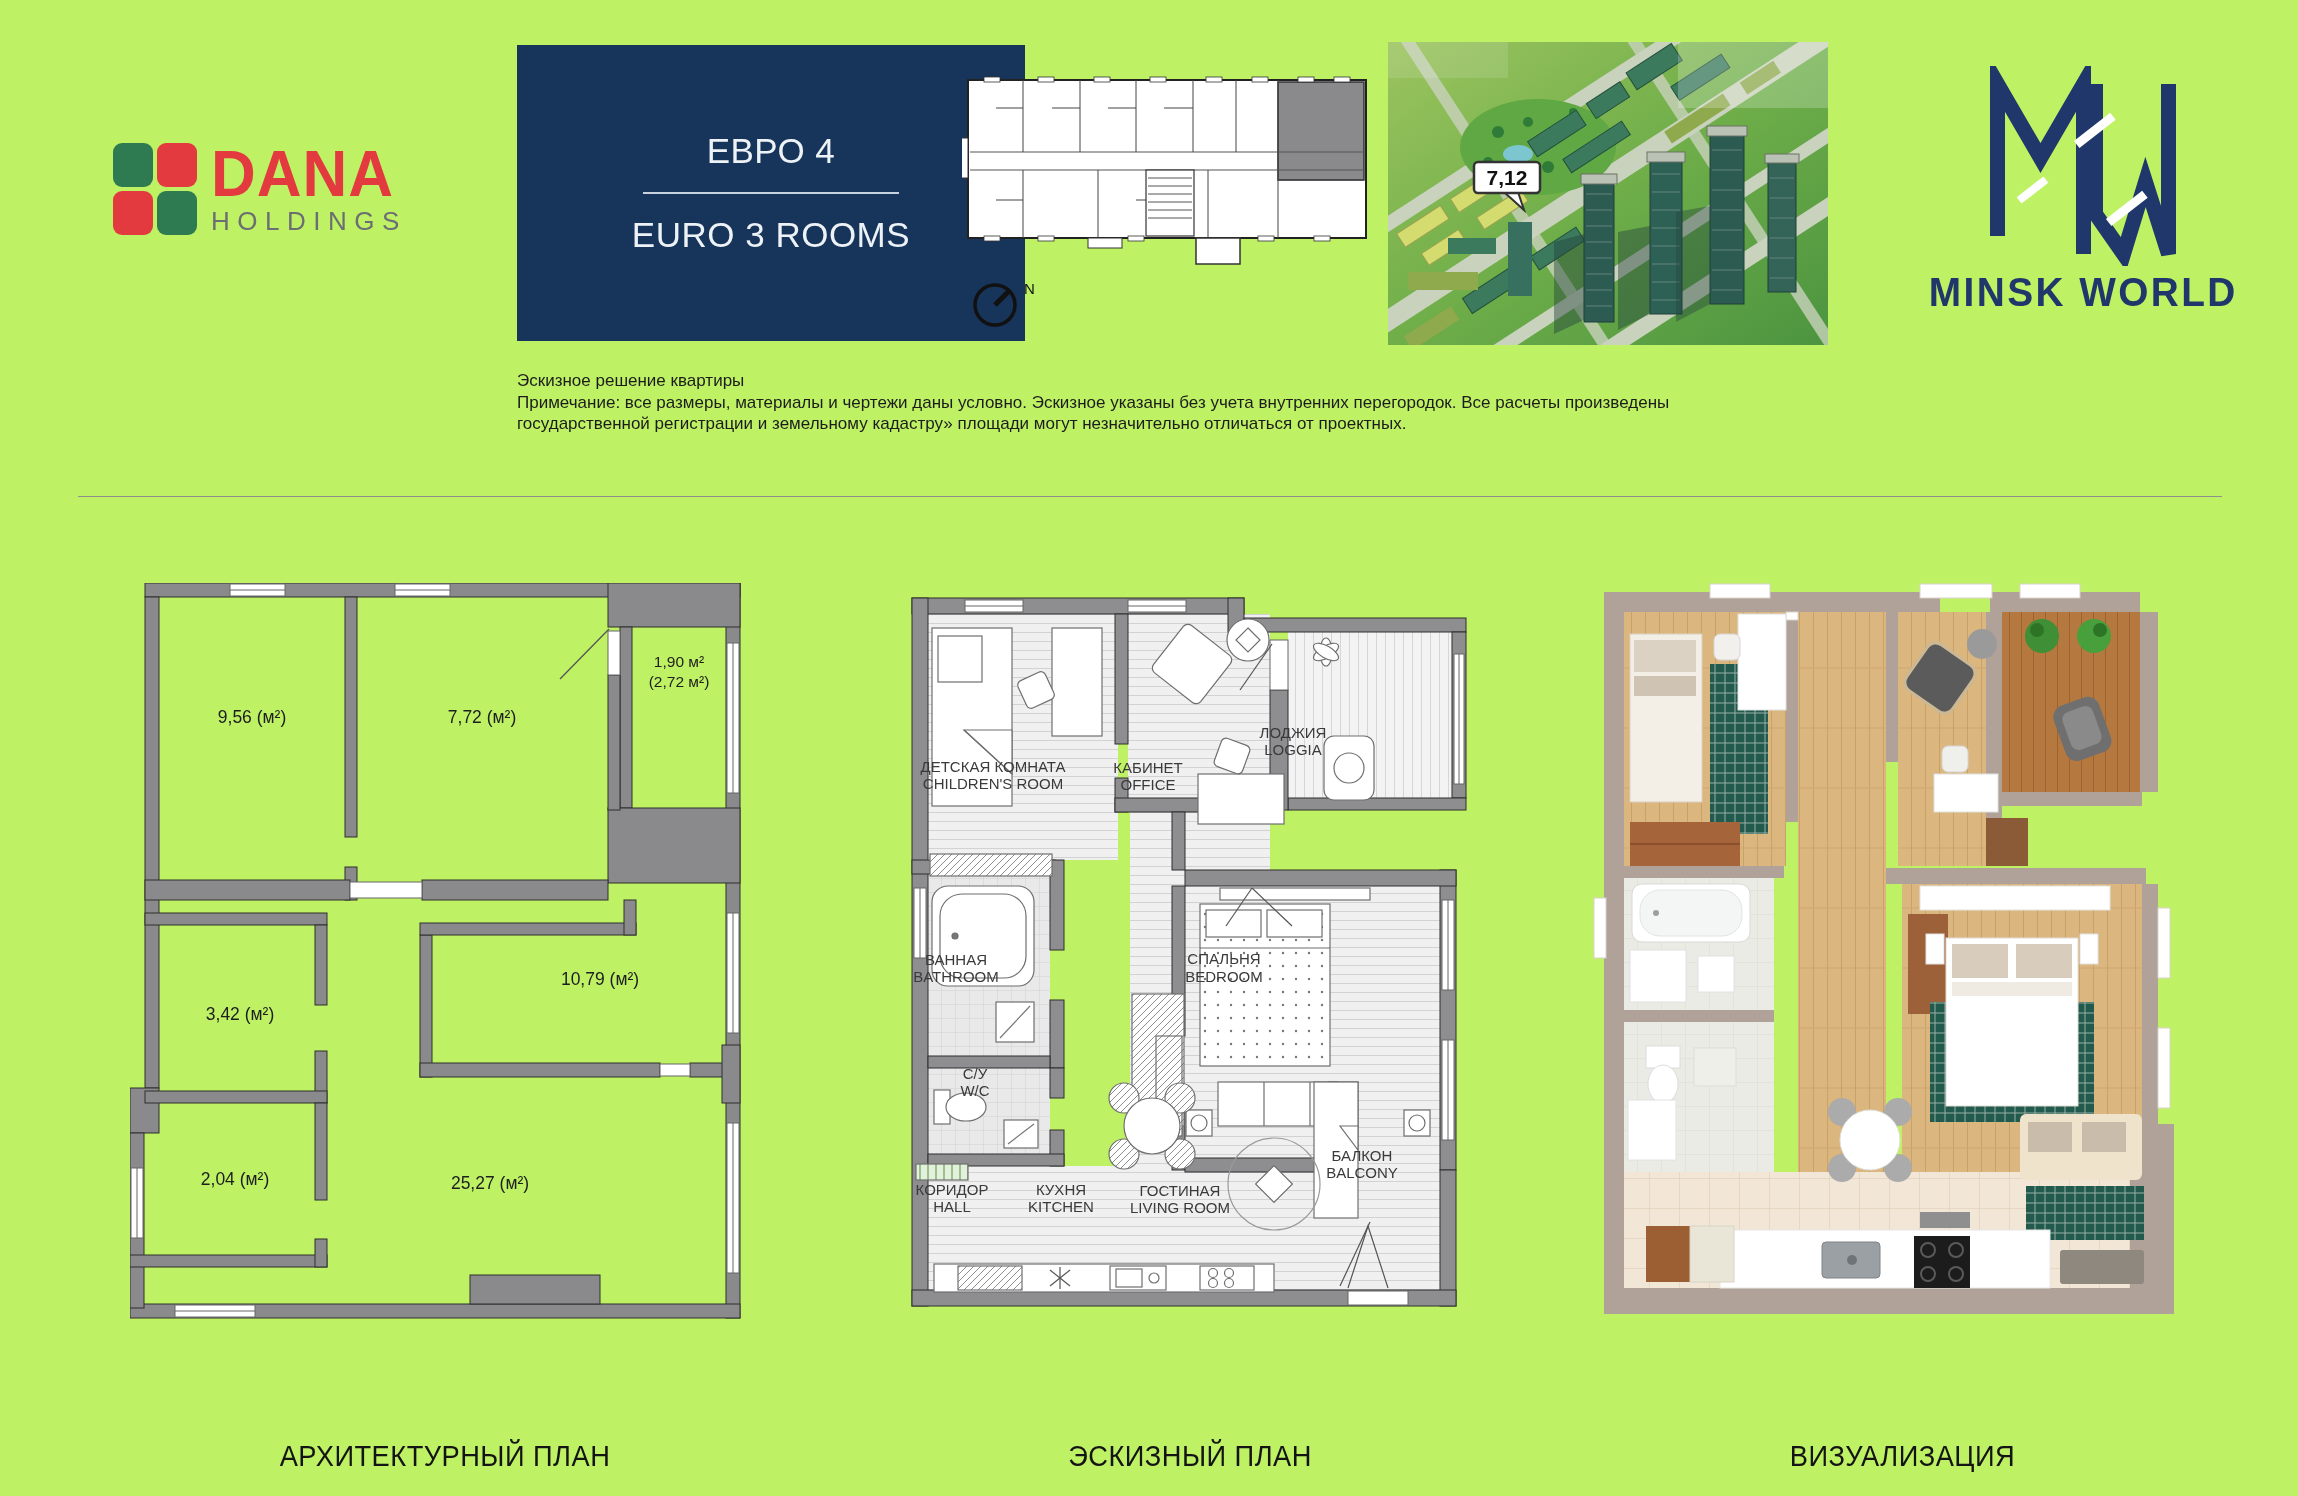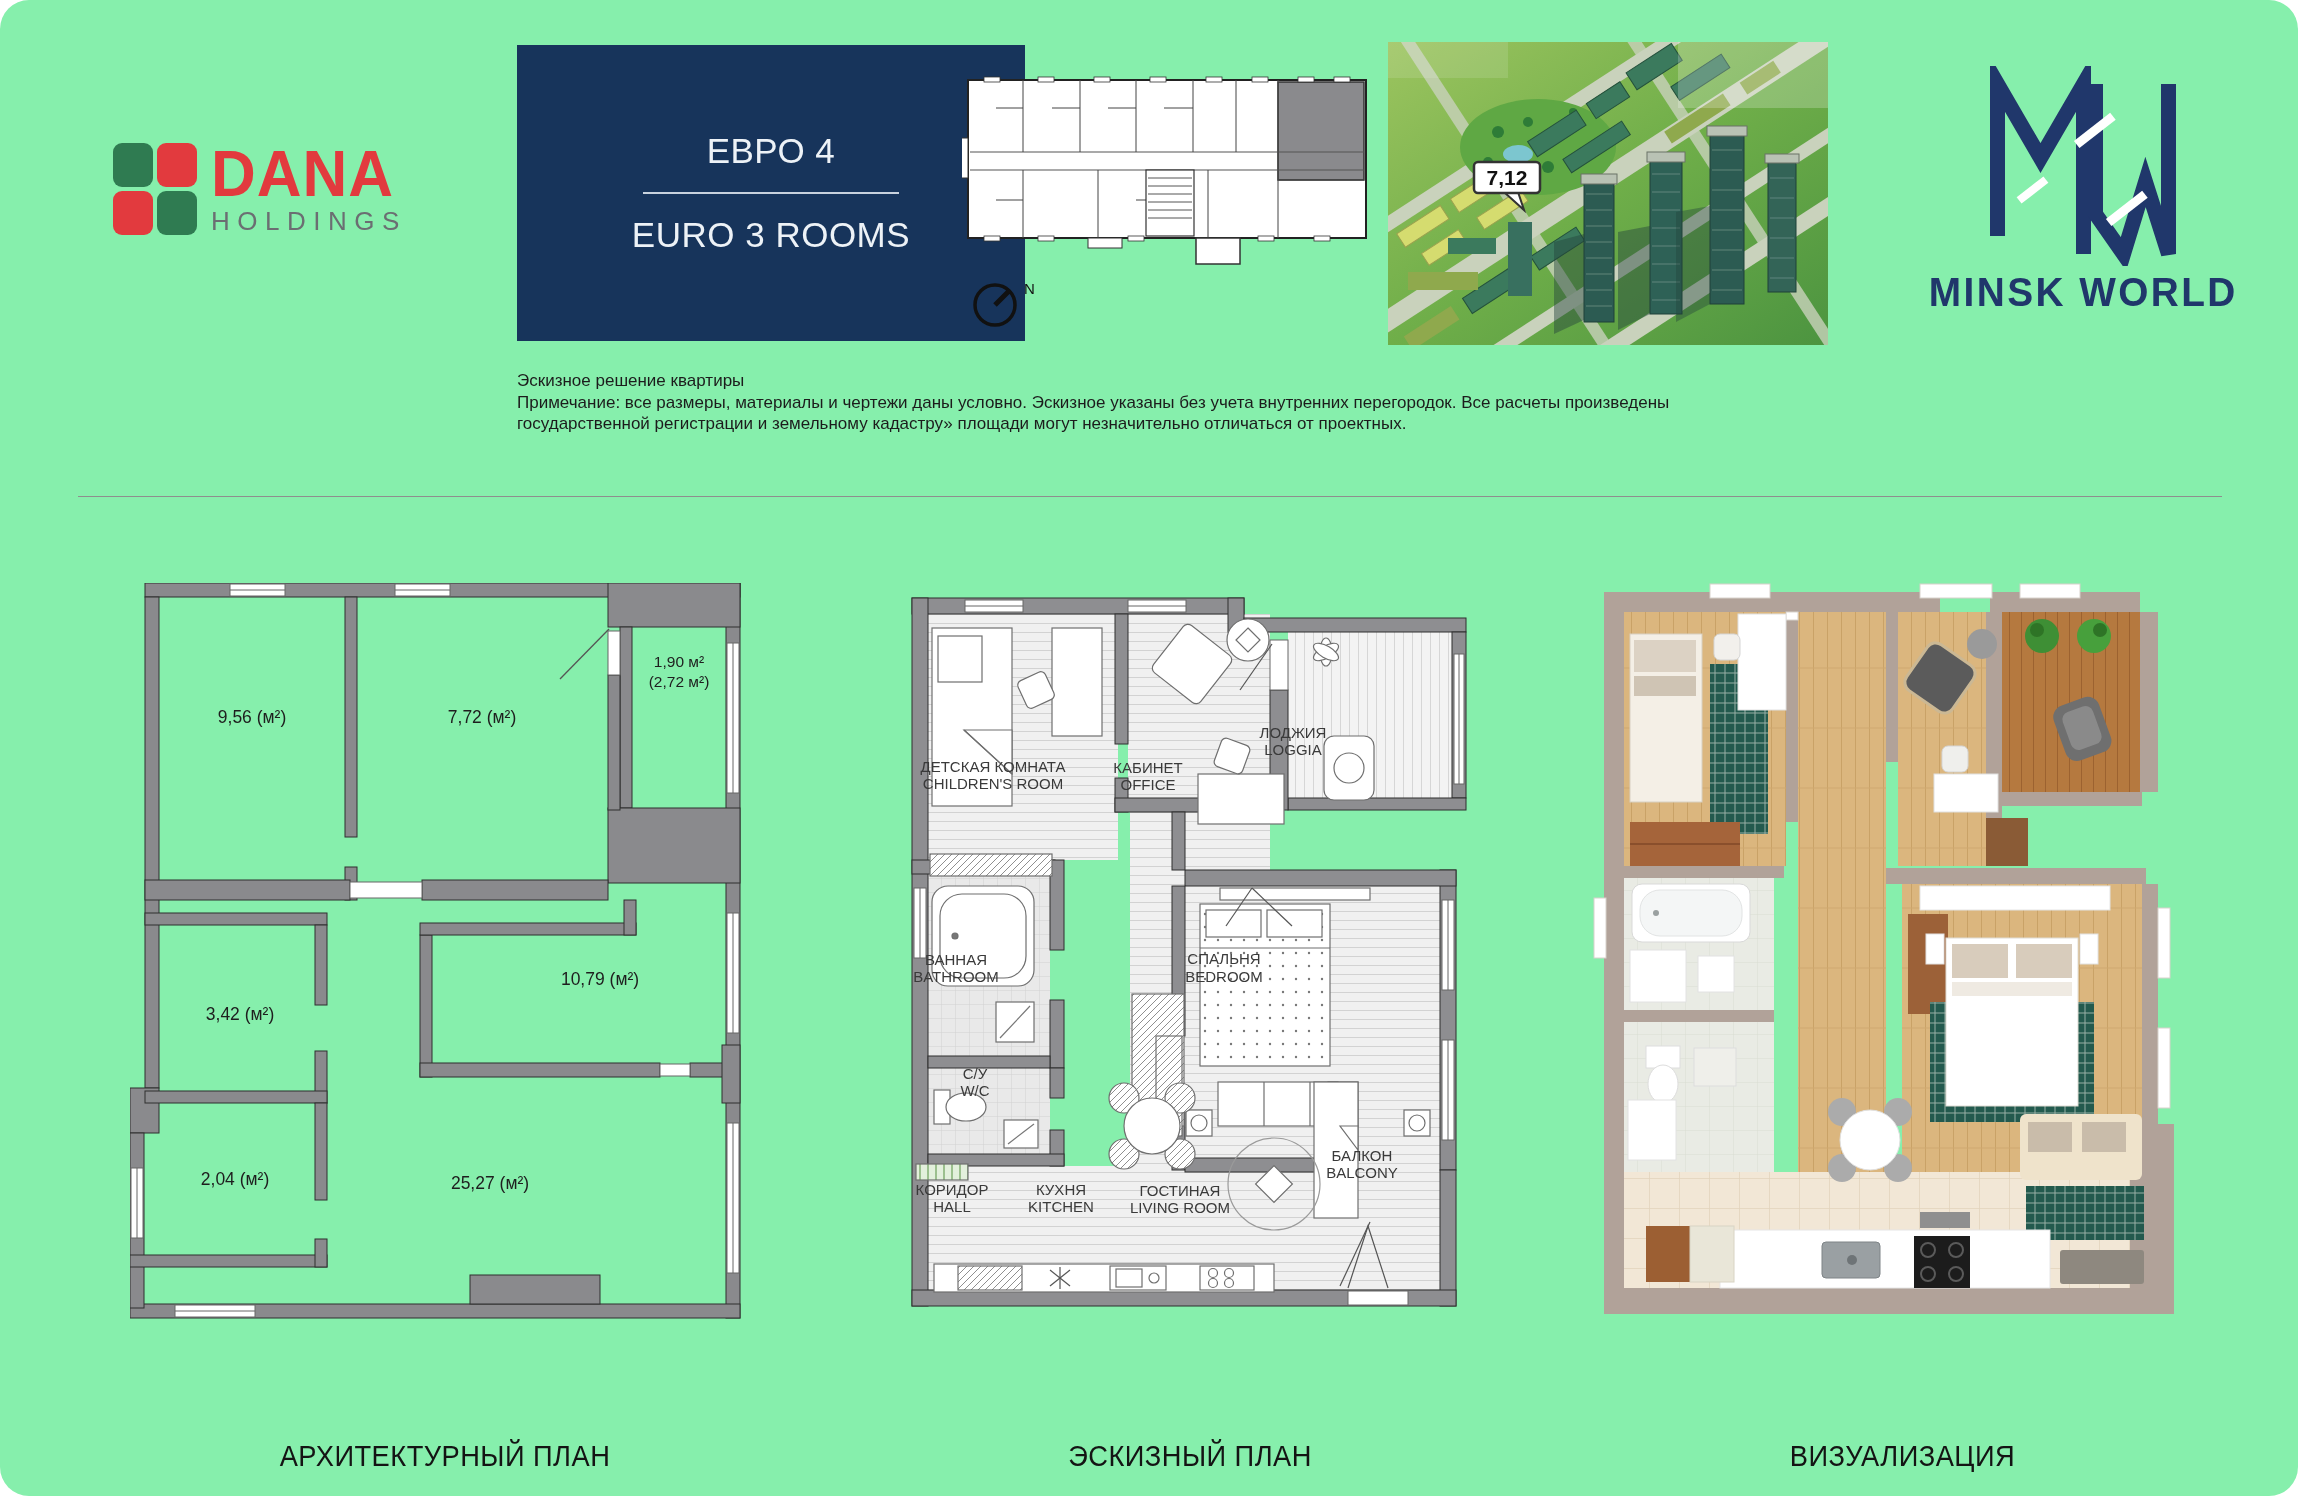--- a/index.html
+++ b/index.html
@@ -1,17 +1,17 @@
 <!DOCTYPE html>
 <html><head>
 <meta charset="utf-8">
 <style>
   html,body{margin:0;padding:0;background:#fff;}
-  #page{position:relative;width:2298px;height:1496px;background:#86efac;overflow:hidden;
-        font-family:"Liberation Sans", sans-serif;color:#1b1b1b;border-radius:29px;}
+  #page{position:relative;width:2298px;height:1496px;background:#bef264;overflow:hidden;
+        font-family:"Liberation Sans", sans-serif;color:#1b1b1b;}
   .abs{position:absolute;}
 
   
   #dana-logo{left:113px;top:143px;display:flex;align-items:flex-start;}
   #dana-squares{display:grid;grid-template-columns:40px 40px;grid-template-rows:44px 44px;gap:4px;}
   #dana-squares div{border-radius:9px;}
   .sq-green{background:#2F7B51;}
   .sq-red{background:#E23A3E;}
   #dana-text{margin-left:14px;line-height:1;}
   #dana-title{font-size:62px;font-weight:700;color:#E23A3E;letter-spacing:1px;transform:scaleY(1.04);}

